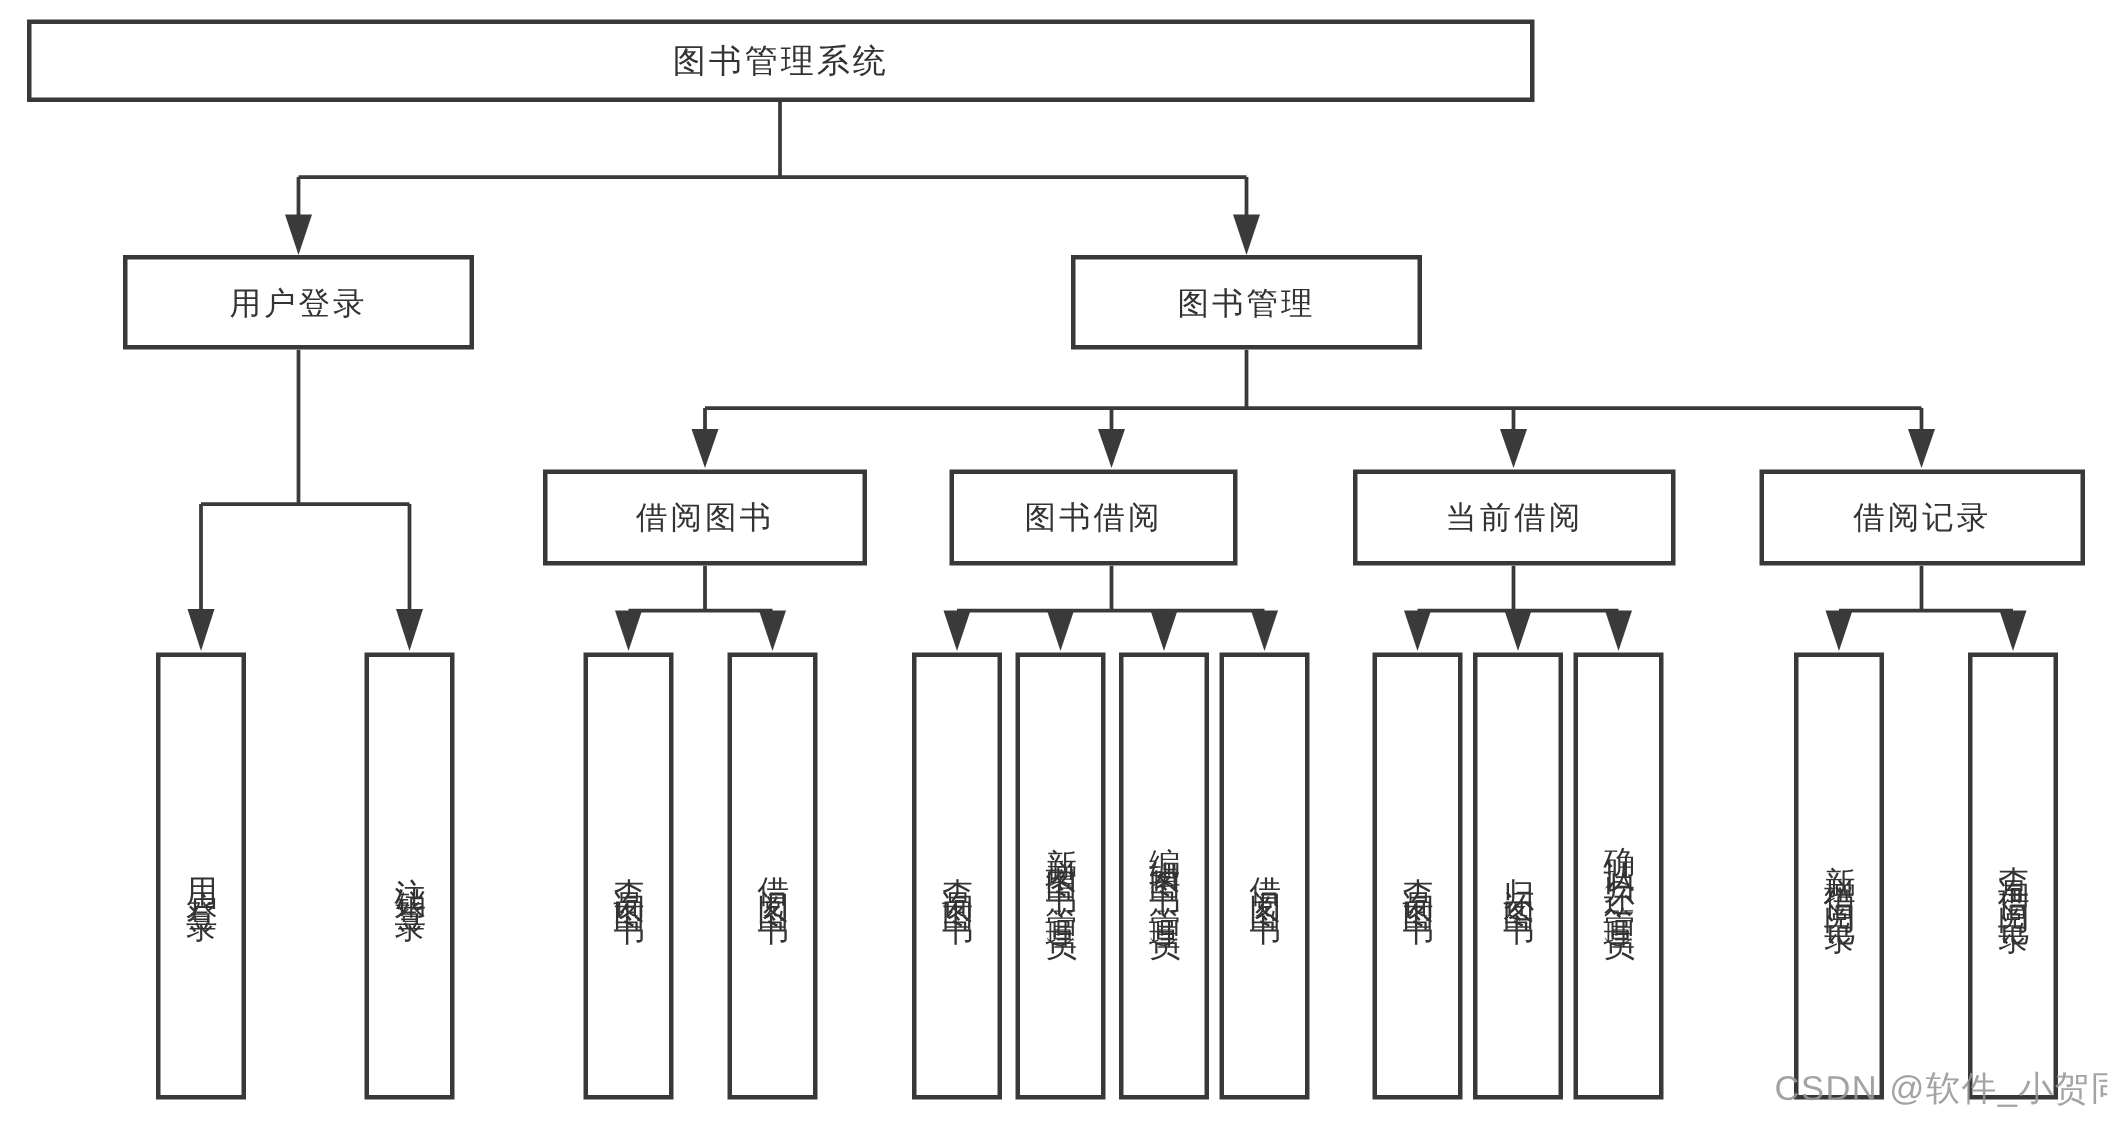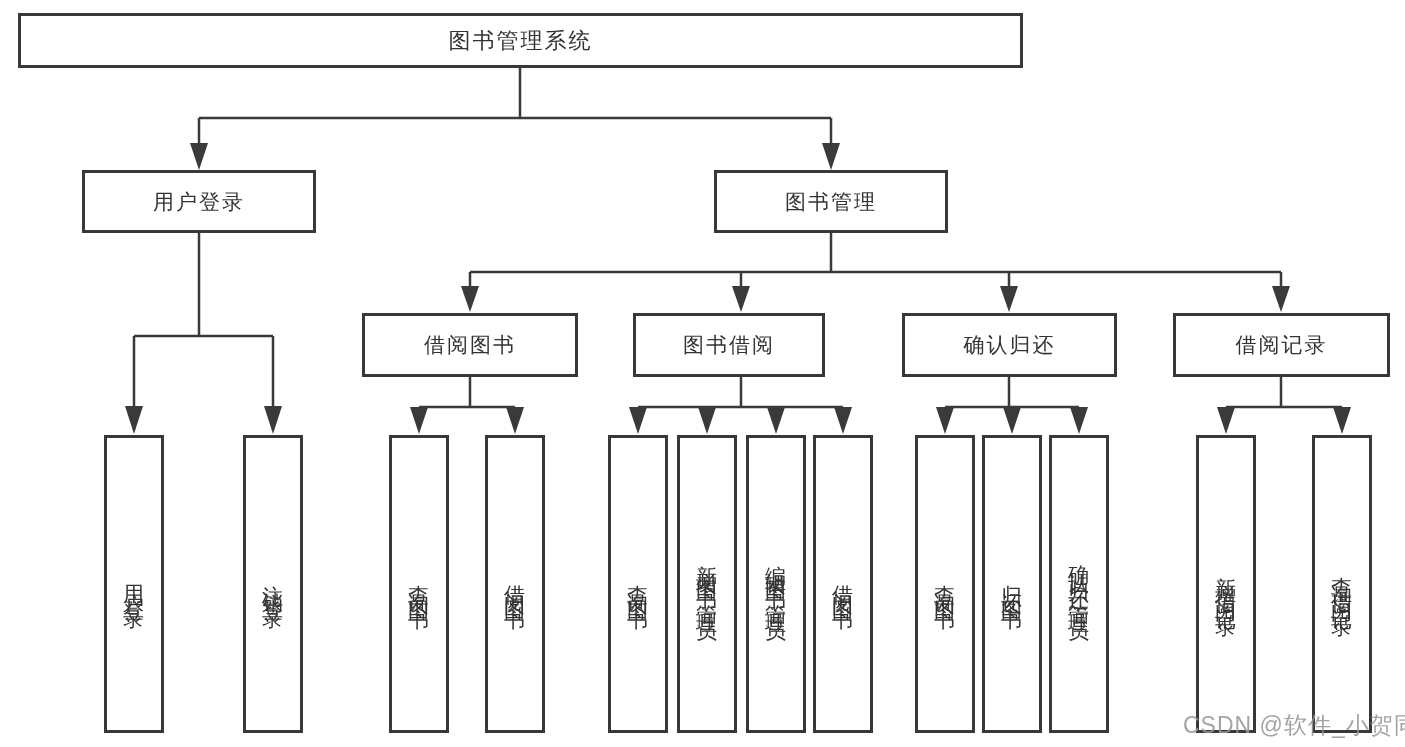--- a/index.html
+++ b/index.html
@@ -82,21 +82,21 @@
     <span class="lbl">图书管理</span>
   </div>
 
   <div class="box lvl3" style="left:362px;width:216px">
     <span class="lbl">借阅图书</span>
   </div>
   <div class="box lvl3" style="left:633px;width:192px">
     <span class="lbl">图书借阅</span>
   </div>
   <div class="box lvl3" style="left:902px;width:215px">
-    <span class="lbl">确认归还</span>
+    <span class="lbl">当前借阅</span>
   </div>
   <div class="box lvl3" style="left:1173px;width:217px">
     <span class="lbl">借阅记录</span>
   </div>
 
   <div class="box leaf" style="left:104px">
     <span class="vlbl">用户登录</span>
   </div>
   <div class="box leaf" style="left:243px">
     <span class="vlbl">注销登录</span>

